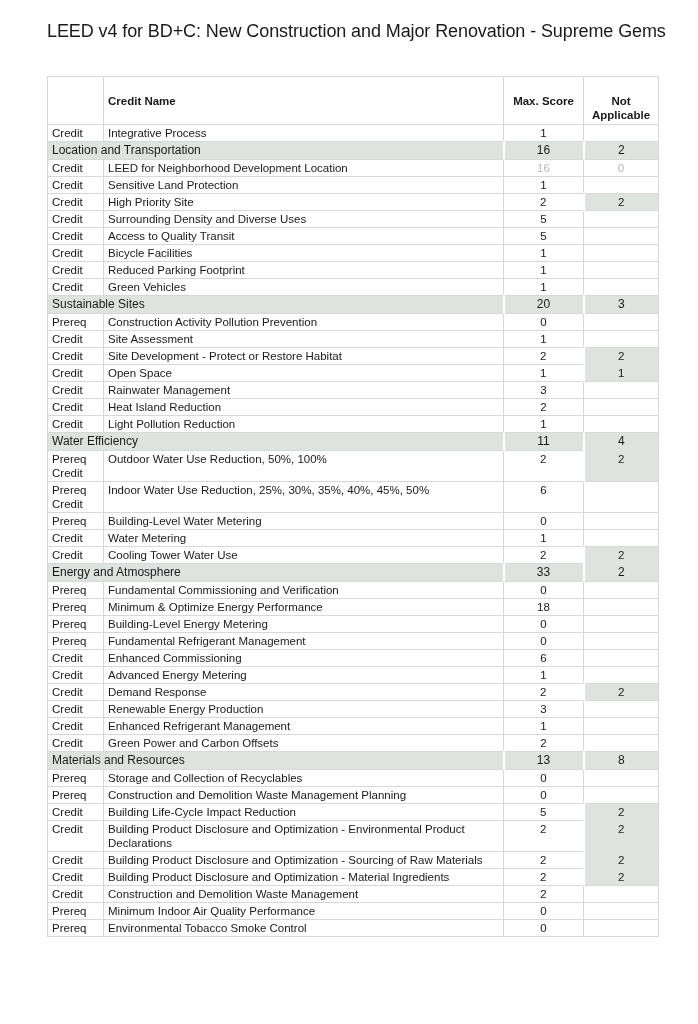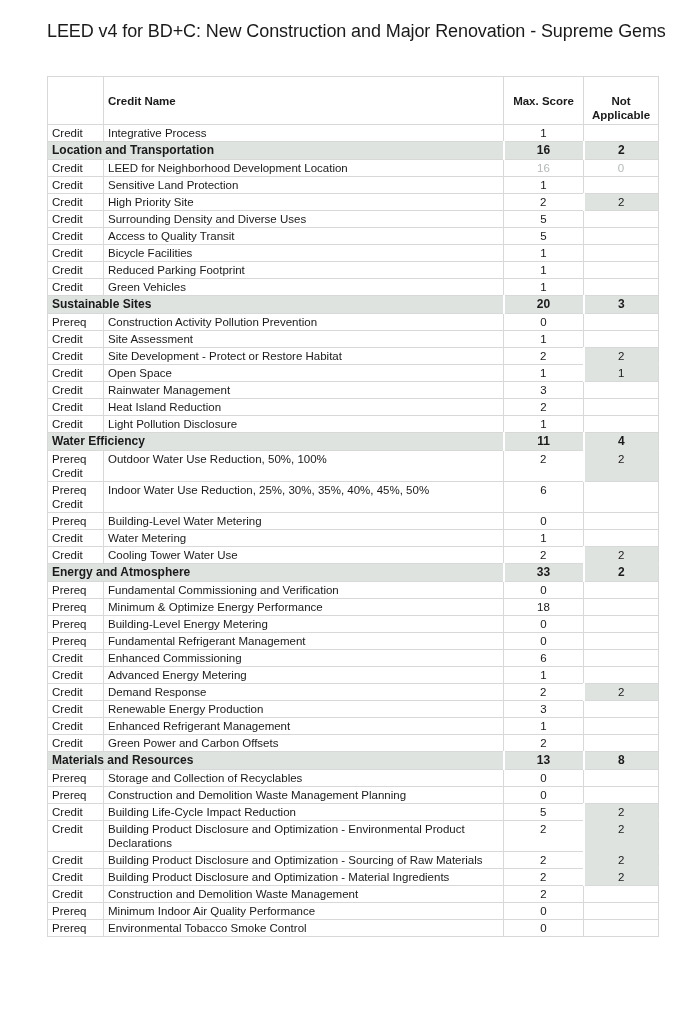--- a/index.html
+++ b/index.html
@@ -33,21 +33,21 @@
     vertical-align:top;text-align:left;
     border-left:1px solid var(--border);
     border-bottom:1px solid var(--border);
     overflow:hidden;
   }
   th.c-type,td.c-type,td.sec-name{border-left:none;}
   .c-score,.c-na{text-align:center;padding-left:2px;padding-right:2px;}
   thead th{font-weight:bold;padding-top:17px;padding-bottom:2px;}
   tr.section td{
     background:var(--section-bg);
-    font-weight:bold;font-size:12px;line-height:15px;margin-top:15px;
+    font-weight:normal;font-size:12px;line-height:15px;margin-top:15px;
   }
   td.sec-cell{border-left:2px solid #ffffff;}
   td.na-fill{background:var(--na-bg);border-left:2px solid #ffffff;}
   td.merge{border-bottom-color:var(--na-bg);}
   td.muted{color:var(--muted);}
 </style>
 </head>
 <body>
 
 <main>
@@ -164,21 +164,21 @@
           <td class="c-na"></td>
         </tr>
         <tr>
           <td class="c-type">Credit</td>
           <td class="c-name">Heat Island Reduction</td>
           <td class="c-score">2</td>
           <td class="c-na"></td>
         </tr>
         <tr>
           <td class="c-type">Credit</td>
-          <td class="c-name">Light Pollution Disclosure</td>
+          <td class="c-name">Light Pollution Reduction</td>
           <td class="c-score">1</td>
           <td class="c-na"></td>
         </tr>
         <tr class="section">
           <td class="sec-name" colspan="2">Water Efficiency</td>
           <td class="c-score sec-cell">11</td>
           <td class="c-na sec-cell merge">4</td>
         </tr>
         <tr>
           <td class="c-type">Prereq Credit</td>

